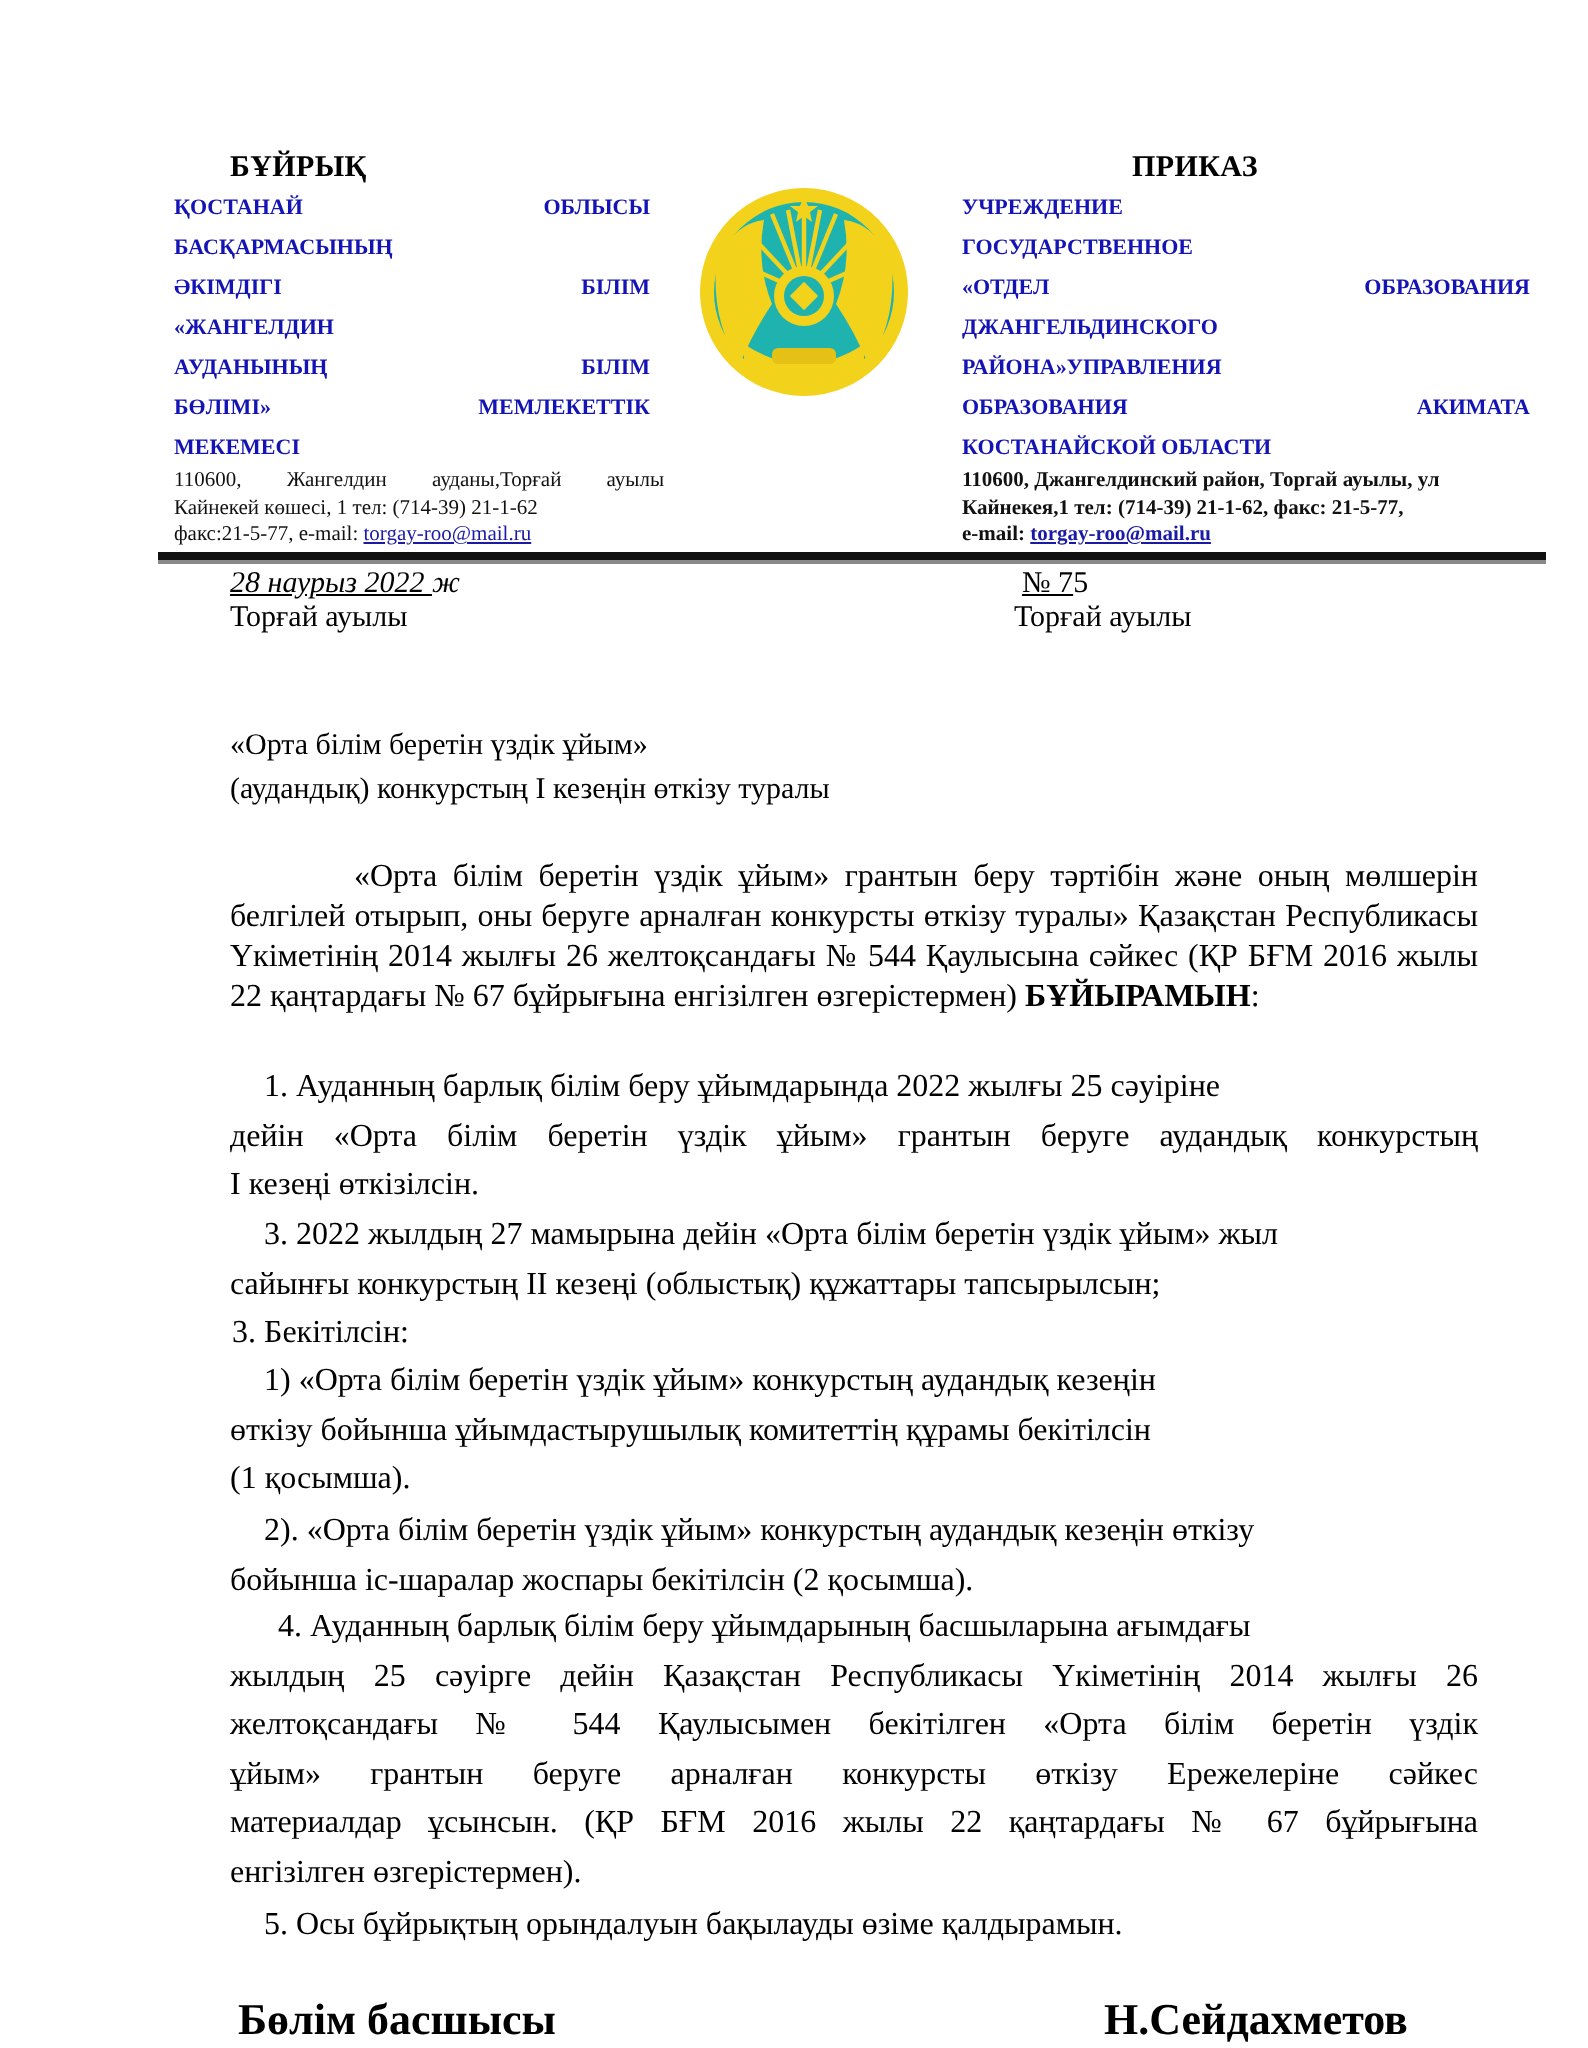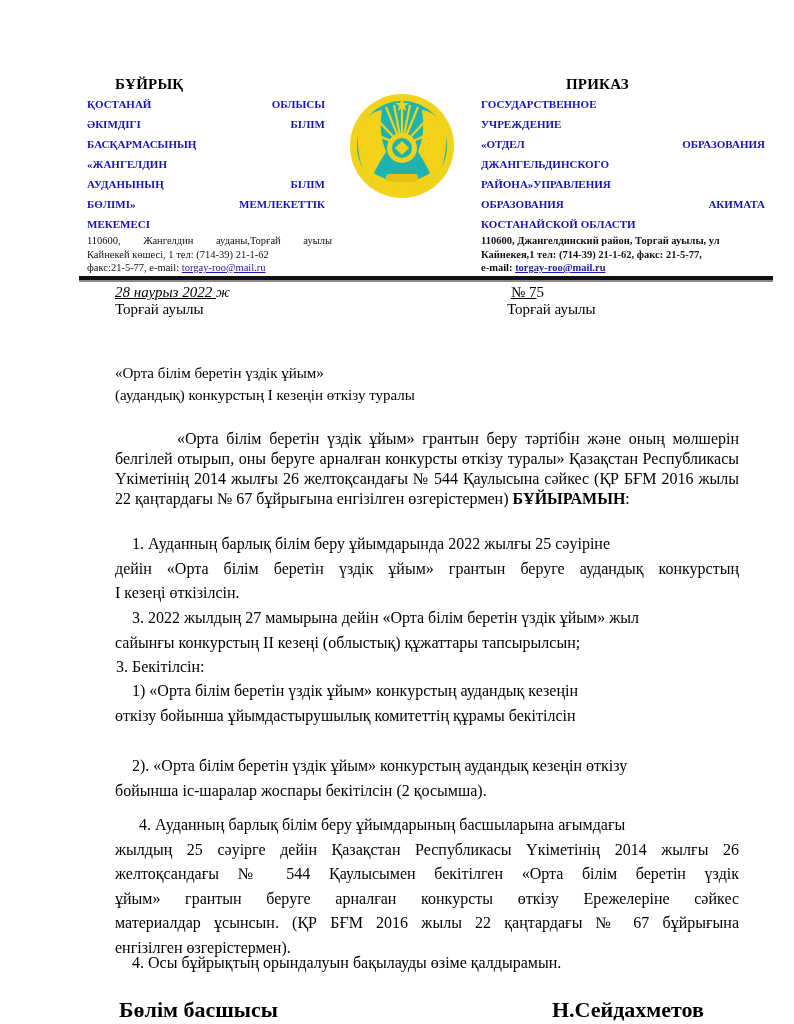--- a/index.html
+++ b/index.html
@@ -24,22 +24,22 @@
   .item span.line { display: block; }
   .item span.just { text-align: justify; text-align-last: justify; }
   .sig { font-weight: bold; font-size: 22px; }
 </style>
 </head>
 <body>
 
 <div class="abs hdr-title" style="left:115px; top:76px;">БҰЙРЫҚ</div>
 <div class="abs org" style="left:87px; top:94px; width:238px;">
   <span class="line">ҚОСТАНАЙ ОБЛЫСЫ</span>
+  <span class="line left">БАСҚАРМАСЫНЫҢ</span>
   <span class="line">ӘКІМДІГІ БІЛІМ</span>
-  <span class="line left">БАСҚАРМАСЫНЫҢ</span>
   <span class="line left">«ЖАНГЕЛДИН</span>
   <span class="line">АУДАНЫНЫҢ БІЛІМ</span>
   <span class="line">БӨЛІМІ» МЕМЛЕКЕТТІК</span>
   <span class="line left">МЕКЕМЕСІ</span>
 </div>
 <div class="abs addr" style="left:87px; top:234px; width:245px;">
   <span class="line">110600, Жангелдин ауданы,Торғай ауылы</span>
   <span class="line left">Кайнекей көшесі, 1 тел: (714-39) 21-1-62</span>
   <span class="line left"><span>факс:21-5-77, e-mail: </span><a href="#">torgay-roo@mail.ru</a></span>
 </div>
@@ -65,22 +65,22 @@
     <circle cx="54" cy="56" r="10" fill="#1fb3b0"></circle>
     <rect x="49" y="51" width="10" height="10" fill="#f2d21b" transform="rotate(45 54 56)"></rect>
     <path d="M24,80 Q54,100 84,80 L84,92 Q54,108 24,92 Z" fill="#f2d21b"></path>
     <rect x="38" y="82" width="32" height="8" rx="3" fill="#e5c015"></rect>
     <polygon points="54,6 56,11 61,11 57,14 58,19 54,16 50,19 51,14 47,11 52,11" fill="#f2d21b"></polygon>
   </svg>
 </div>
 
 <div class="abs hdr-title" style="left:566px; top:76px;">ПРИКАЗ</div>
 <div class="abs org" style="left:481px; top:94px; width:284px;">
+  <span class="line left">УЧРЕЖДЕНИЕ</span>
   <span class="line left">ГОСУДАРСТВЕННОЕ</span>
-  <span class="line left">УЧРЕЖДЕНИЕ</span>
   <span class="line">«ОТДЕЛ ОБРАЗОВАНИЯ</span>
   <span class="line left">ДЖАНГЕЛЬДИНСКОГО</span>
   <span class="line left">РАЙОНА»УПРАВЛЕНИЯ</span>
   <span class="line">ОБРАЗОВАНИЯ АКИМАТА</span>
   <span class="line left">КОСТАНАЙСКОЙ ОБЛАСТИ</span>
 </div>
 <div class="abs addr" style="left:481px; top:234px; width:290px;font-weight:bold;">
   <span class="line left">110600, Джангелдинский район, Торгай ауылы, ул</span>
   <span class="line left">Кайнекея,1 тел: (714-39) 21-1-62, факс: 21-5-77,</span>
   <span class="line left"><span>e-mail: </span><a href="#">torgay-roo@mail.ru</a></span>
@@ -109,31 +109,32 @@
 <div class="abs item" style="left:115px; top:606px; width:624px;">
   <span class="line" style="padding-left:17px;">3.  2022 жылдың 27 мамырына дейін «Орта білім беретін үздік ұйым» жыл</span>
   <span class="line">сайынғы конкурстың ІІ кезеңі (облыстық) құжаттары тапсырылсын;</span>
 </div>
 <div class="abs item" style="left:116px; top:655px;">
   <span class="line">3.  Бекітілсін:</span>
 </div>
 <div class="abs item" style="left:115px; top:679px; width:624px;">
   <span class="line" style="padding-left:17px;">1)  «Орта білім беретін үздік ұйым» конкурстың аудандық кезеңін</span>
   <span class="line">өткізу бойынша ұйымдастырушылық комитеттің құрамы бекітілсін</span>
+  <span class="line">(1 қосымша).</span>
 </div>
 <div class="abs item" style="left:115px; top:754px; width:624px;">
   <span class="line" style="padding-left:17px;">2).   «Орта білім беретін үздік ұйым» конкурстың аудандық кезеңін өткізу</span>
   <span class="line">бойынша іс-шаралар жоспары бекітілсін (2 қосымша).</span>
 </div>
 <div class="abs item" style="left:115px; top:802px; width:624px;">
-  <span class="line" style="padding-left:24px;margin-top:11px;">4.  Ауданның барлық білім беру ұйымдарының басшыларына ағымдағы</span>
+  <span class="line" style="padding-left:24px;">4.  Ауданның барлық білім беру ұйымдарының басшыларына ағымдағы</span>
   <span class="line just">жылдың 25 сәуірге  дейін Қазақстан Республикасы Үкіметінің 2014 жылғы 26</span>
   <span class="line just">желтоқсандағы № 544 Қаулысымен бекітілген «Орта білім беретін үздік</span>
   <span class="line just">ұйым» грантын беруге арналған конкурсты өткізу Ережелеріне сәйкес</span>
   <span class="line just">материалдар ұсынсын. (ҚР БҒМ 2016 жылы 22 қаңтардағы № 67 бұйрығына</span>
   <span class="line">енгізілген өзгерістермен).</span>
 </div>
 <div class="abs item" style="left:132px; top:951px;">
-  <span class="line">4.  Осы бұйрықтың орындалуын бақылауды өзіме қалдырамын.</span>
+  <span class="line">5.  Осы бұйрықтың орындалуын бақылауды өзіме қалдырамын.</span>
 </div>
 
 <div class="abs sig" style="left:119px; top:997px;">Бөлім басшысы</div>
 <div class="abs sig" style="left:552px; top:997px;">Н.Сейдахметов</div>
 
 </body></html>

